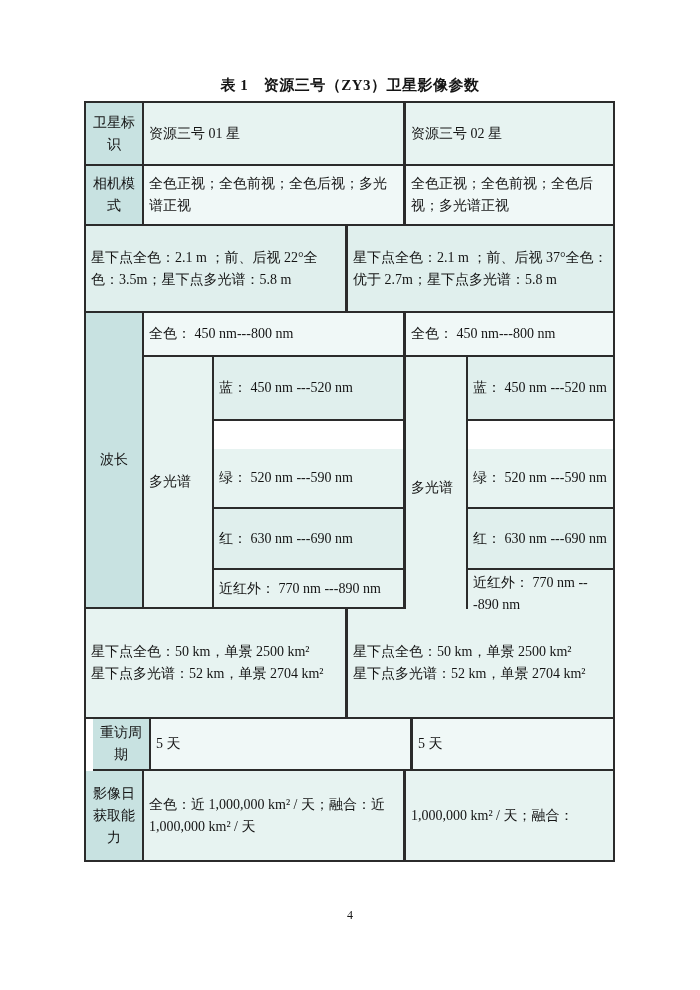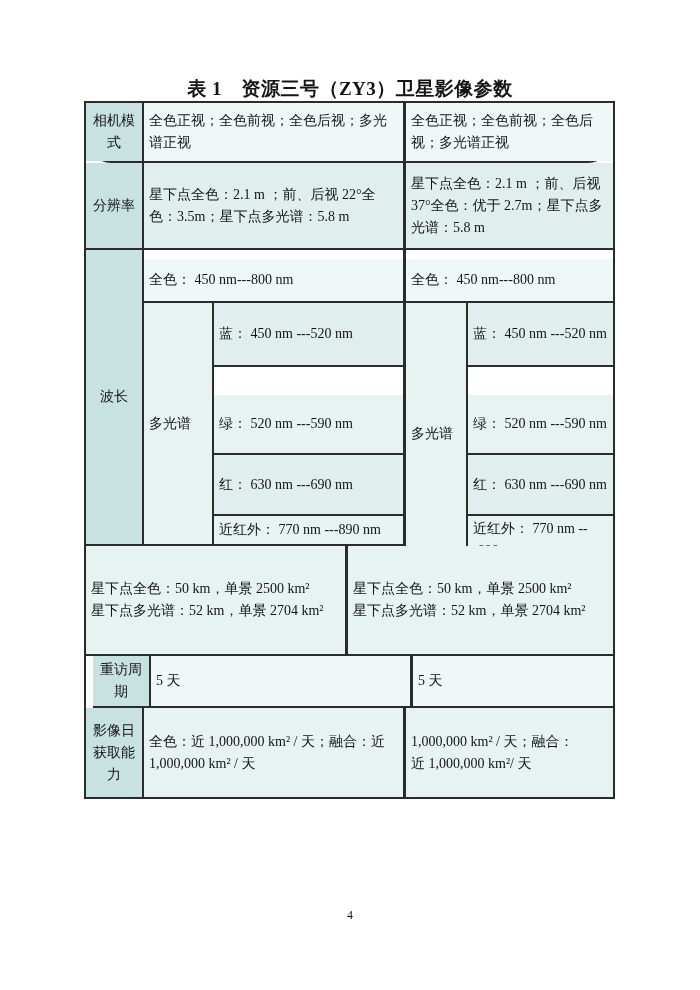--- a/index.html
+++ b/index.html
@@ -18,21 +18,21 @@
     background:#ffffff;
     margin:0 auto;
     font-family:"Liberation Serif","DejaVu Serif",serif;
     color:var(--text);
     overflow:hidden;
   }
   .caption{
     position:absolute;
     top:76px;left:0;width:700px;
     text-align:center;
-    font-size:19px;
+    font-size:15px;
     font-weight:bold;
     letter-spacing:0.5px;
   }
   .doc-table{
     position:absolute;
     left:84px;top:101px;
     width:531px;
     border:2px solid var(--line);
     font-size:14px;
     line-height:22px;
@@ -51,34 +51,34 @@
   .c1{width:262px;flex:0 0 262px;border-right:3px solid var(--line);}
   .c2{flex:1;}
   .data{padding:2px 5px;}
   .lines{display:flex;flex-direction:column;justify-content:center;padding:2px 5px;}
   .bg-light{background:var(--cell-light);}
   .bg-mid{background:var(--cell-mid);}
   .bg-dark{background:var(--cell-dark);}
   
   .wl-col{display:flex;flex-direction:column;padding:0;}
   .pan-cell{height:44px;flex:0 0 44px;border-bottom:2px solid var(--line);
-            display:flex;align-items:center;padding:2px 5px;margin-top:9px;}
+            display:flex;align-items:center;padding:2px 5px;}
   .wl-inner{flex:1;display:flex;}
   .ms-cell{border-right:2px solid var(--line);display:flex;align-items:center;padding:0 5px;}
   .ms-c1{width:70px;flex:0 0 70px;}
   .ms-c2{width:62px;flex:0 0 62px;}
   .band-stack{flex:1;display:flex;flex-direction:column;}
   .band{border-bottom:2px solid var(--line);display:flex;align-items:center;padding:2px 5px;}
   .band:last-child{border-bottom:none;flex:1;}
   .b1{height:64px;flex:0 0 64px;}
   .b2{height:60px;flex:0 0 60px;margin-top:28px;}
   .b3{height:61px;flex:0 0 61px;}
   
   .r-sat{height:63px;}
-  .r-cam{height:60px;border-radius:25px;}
+  .r-cam{height:60px;}
   .r-res{height:87px;}
   .r-wl{height:296px;}
   .r-swath{height:110px;}
   .r-revisit{height:52px;margin-left:7px;}
   .r-daily{height:89px;justify-content:flex-end;}
   .page-number{
     position:absolute;
     top:908px;left:0;width:700px;
     text-align:center;
     font-size:12px;
@@ -86,29 +86,33 @@
 </style>
 </head>
 <body>
 
 <div class="page">
 
   <div class="caption">表 1　资源三号（ZY3）卫星影像参数</div>
 
   <div class="doc-table">
 
+    <div class="t-row r-sat">
+      <div class="cell label">卫星标识</div>
+      <div class="cell c1 data bg-mid">资源三号 01 星</div>
+      <div class="cell c2 data bg-mid">资源三号 02 星</div>
+    </div>
 
     <div class="t-row r-cam">
       <div class="cell label">相机模式</div>
       <div class="cell c1 data bg-light">全色正视；全色前视；全色后视；多光谱正视</div>
       <div class="cell c2 data bg-light">全色正视；全色前视；全色后视；多光谱正视</div>
     </div>
 
     <div class="t-row r-res">
-      <div class="cell label">分辨率</div>
       <div class="cell c1 data bg-dark">星下点全色：2.1 m ；前、后视 22°全色：3.5m；星下点多光谱：5.8 m</div>
       <div class="cell c2 data bg-dark">星下点全色：2.1 m ；前、后视 37°全色：优于 2.7m；星下点多光谱：5.8 m</div>
     </div>
 
     <div class="t-row r-wl">
       <div class="cell label">波长</div>
 
       <div class="c1 wl-col">
         <div class="pan-cell bg-light">全色： 450 nm---800 nm</div>
         <div class="wl-inner">
@@ -151,21 +155,20 @@
       <div class="cell label">重访周期</div>
       <div class="cell c1 data bg-light">5 天</div>
       <div class="cell c2 data bg-light">5 天</div>
     </div>
 
     <div class="t-row r-daily">
       <div class="cell label">影像日获取能力</div>
       <div class="cell c1 data bg-mid">全色：近 1,000,000 km² / 天；融合：近 1,000,000 km² / 天</div>
       <div class="c2 lines bg-mid">
         <div>1,000,000 km² / 天；融合：</div>
-        <div>近 1,000,000 km²/ 天</div>
       </div>
     </div>
 
   </div>
 
   <div class="page-number">4</div>
 
 </div>
 
 </body></html>

